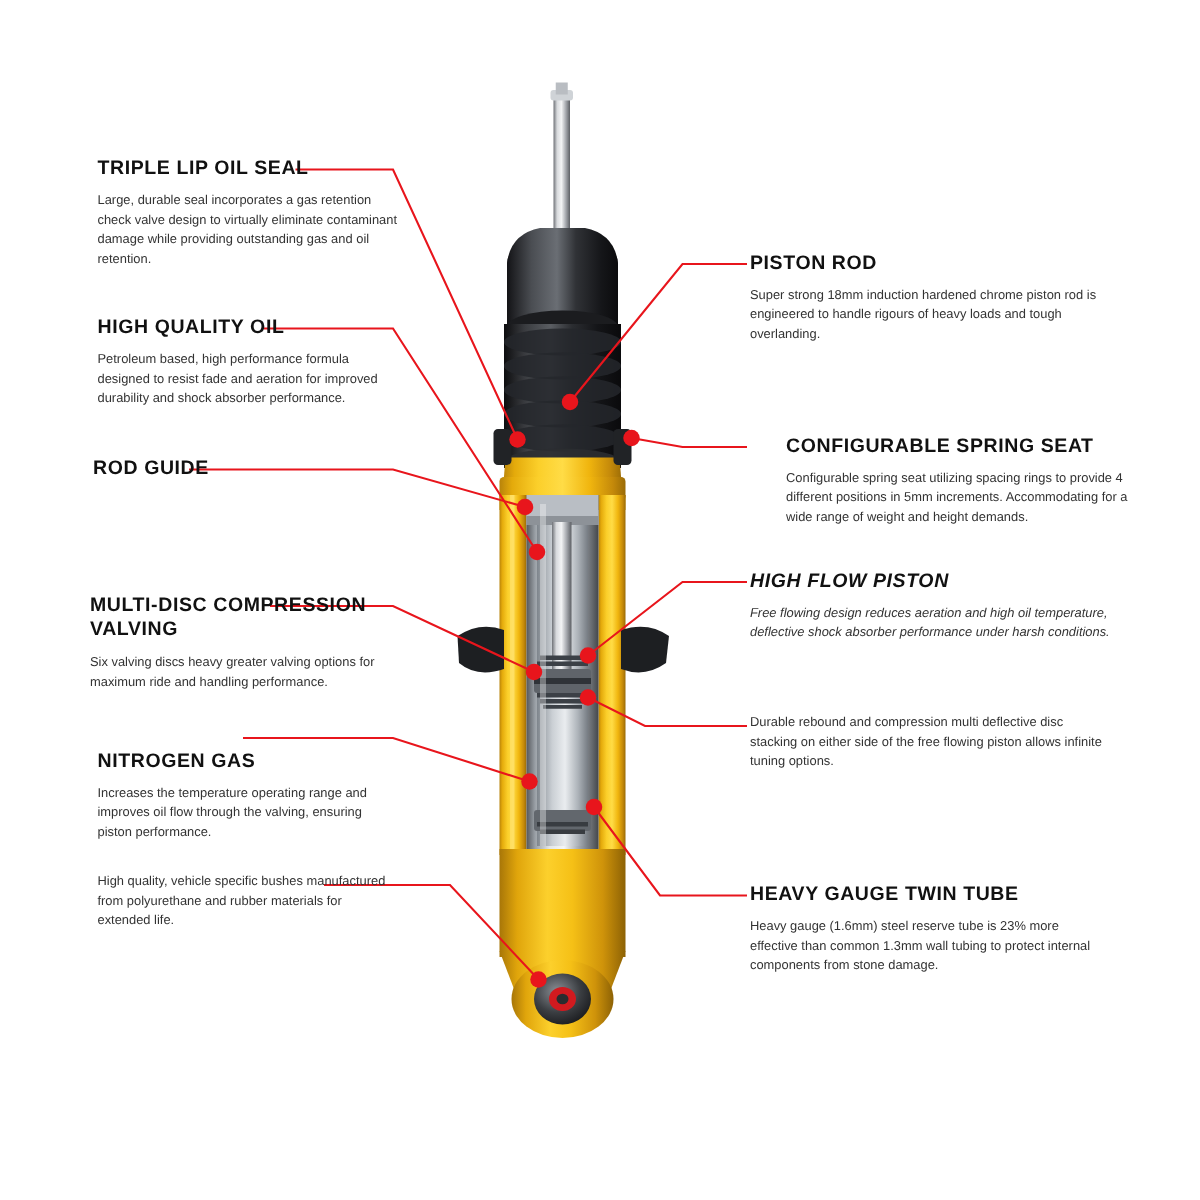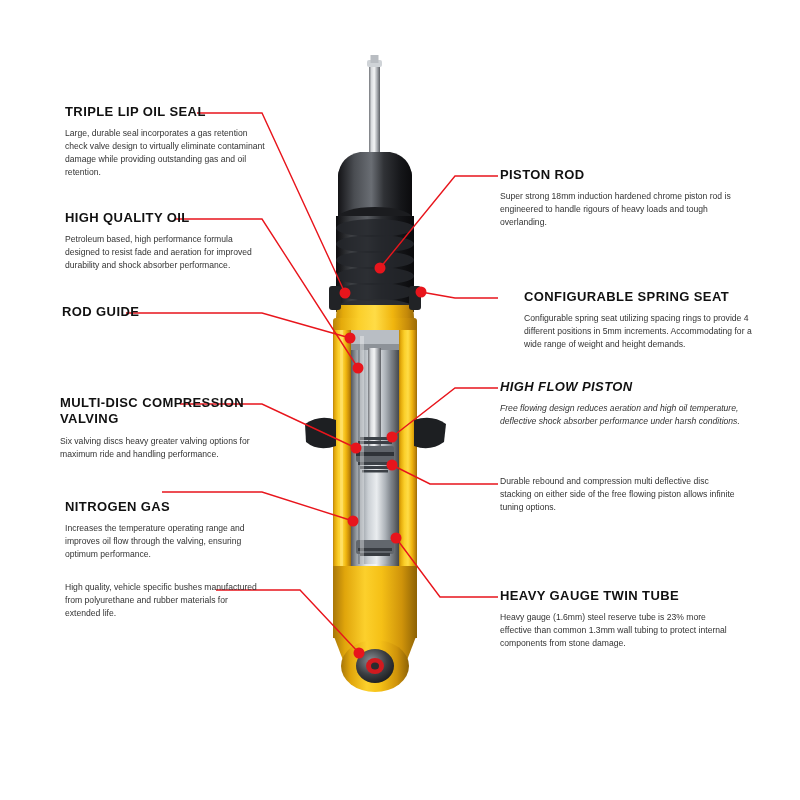--- a/index.html
+++ b/index.html
@@ -244,21 +244,21 @@
     <p class="title">ROD GUIDE</p>
   </div>
 
   <div class="callout" style="left:60px; top:395px; width:200px;">
     <p class="title">MULTI-DISC COMPRESSION VALVING</p>
     <p class="body">Six valving discs heavy greater valving options for maximum ride and handling performance.</p>
   </div>
 
   <div class="callout" style="left:65px; top:483px; width:200px;margin-top:16px;">
     <p class="title">NITROGEN GAS</p>
-    <p class="body">Increases the temperature operating range and improves oil flow through the valving, ensuring optimum performance.</p>
+    <p class="body">Increases the temperature operating range and improves oil flow through the valving, ensuring piston performance.</p>
   </div>
 
   <div class="callout" style="left:65px; top:581px; width:200px;">
     <p class="body">High quality, vehicle specific bushes manufactured from polyurethane and rubber materials for extended life.</p>
   </div>
 
   <div class="callout" style="left:500px; top:167px; width:240px;">
     <p class="title">PISTON ROD</p>
     <p class="body">Super strong 18mm induction hardened chrome piston rod is engineered to handle rigours of heavy loads and tough overlanding.</p>
   </div>

